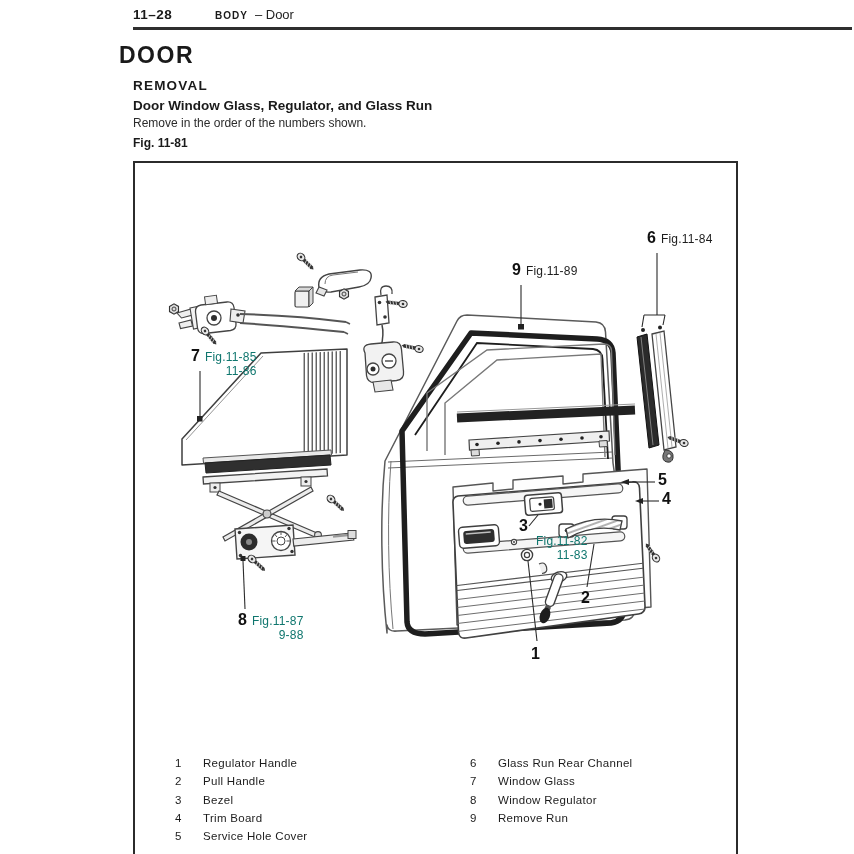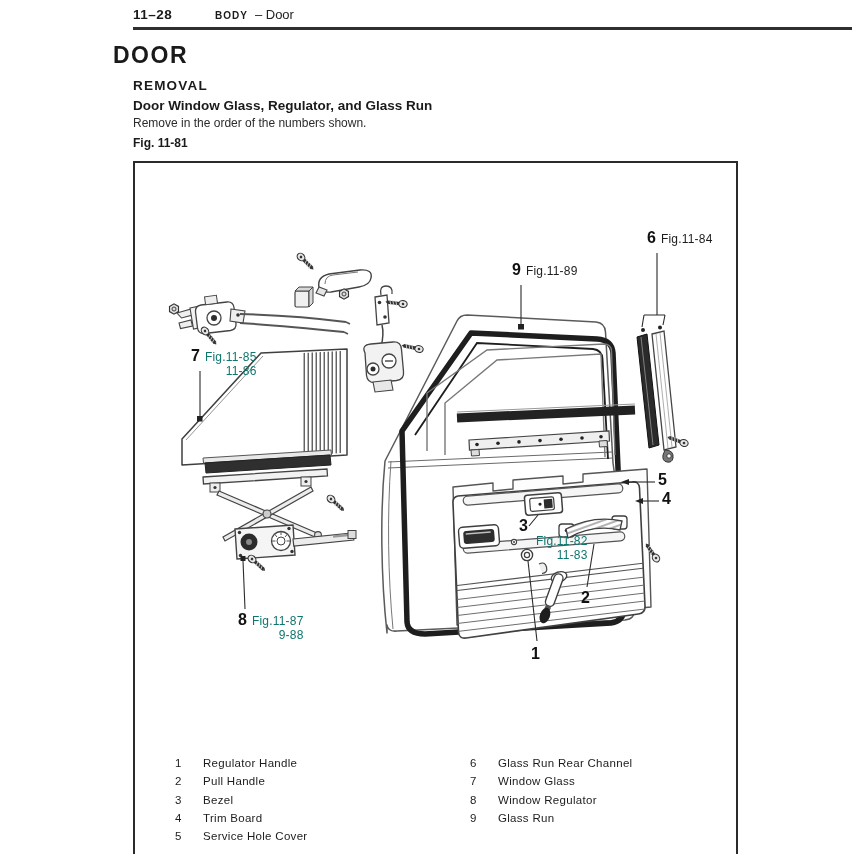--- a/index.html
+++ b/index.html
@@ -8,21 +8,21 @@
     font-family:"Liberation Sans","DejaVu Sans",sans-serif;color:#1a1a1a;
     overflow:hidden;margin:0 auto;
   }
   .abs{position:absolute;}
   
   .runhead{left:133px;top:7px;display:flex;align-items:baseline;}
   .pagenum{font-size:13.5px;font-weight:600;letter-spacing:.5px;width:82px;}
   .crumb-main{font-size:10px;font-weight:700;letter-spacing:1px;}
   .crumb-sub{font-size:13px;margin-left:7px;color:#222;}
   .rule{left:133px;top:27px;width:719px;height:2.5px;background:#2f2f2f;}
-  .doc-title{left:113px;top:42px;font-size:23px;font-weight:700;letter-spacing:1.5px;}
+  .doc-title{left:119px;top:42px;font-size:23px;font-weight:700;letter-spacing:1.5px;}
   .sec-title{left:133px;top:78px;font-size:13.5px;font-weight:700;letter-spacing:1.2px;}
   .sub-head{left:133px;top:98px;font-size:13.5px;font-weight:700;}
   .instr{left:133px;top:116px;font-size:12px;color:#2b2b2b;}
   .figlabel{left:133px;top:136px;font-size:12px;font-weight:700;}
   
   .figbox{
     left:133px;top:161px;width:601px;height:693px;
     border:2px solid #2b2b2b;border-bottom:none;background:#fff;
   }
   .figbox svg{position:absolute;left:0;top:0;}
@@ -360,18 +360,18 @@
       <div class="lrow">
         <span class="lnum">7</span>
         <span class="llabel">Window Glass</span>
       </div>
       <div class="lrow">
         <span class="lnum">8</span>
         <span class="llabel">Window Regulator</span>
       </div>
       <div class="lrow">
         <span class="lnum">9</span>
-        <span class="llabel">Glass Run</span>
+        <span class="llabel">Remove Run</span>
       </div>
     </div>
 
   </div>
 </div>
 
 </body></html>

